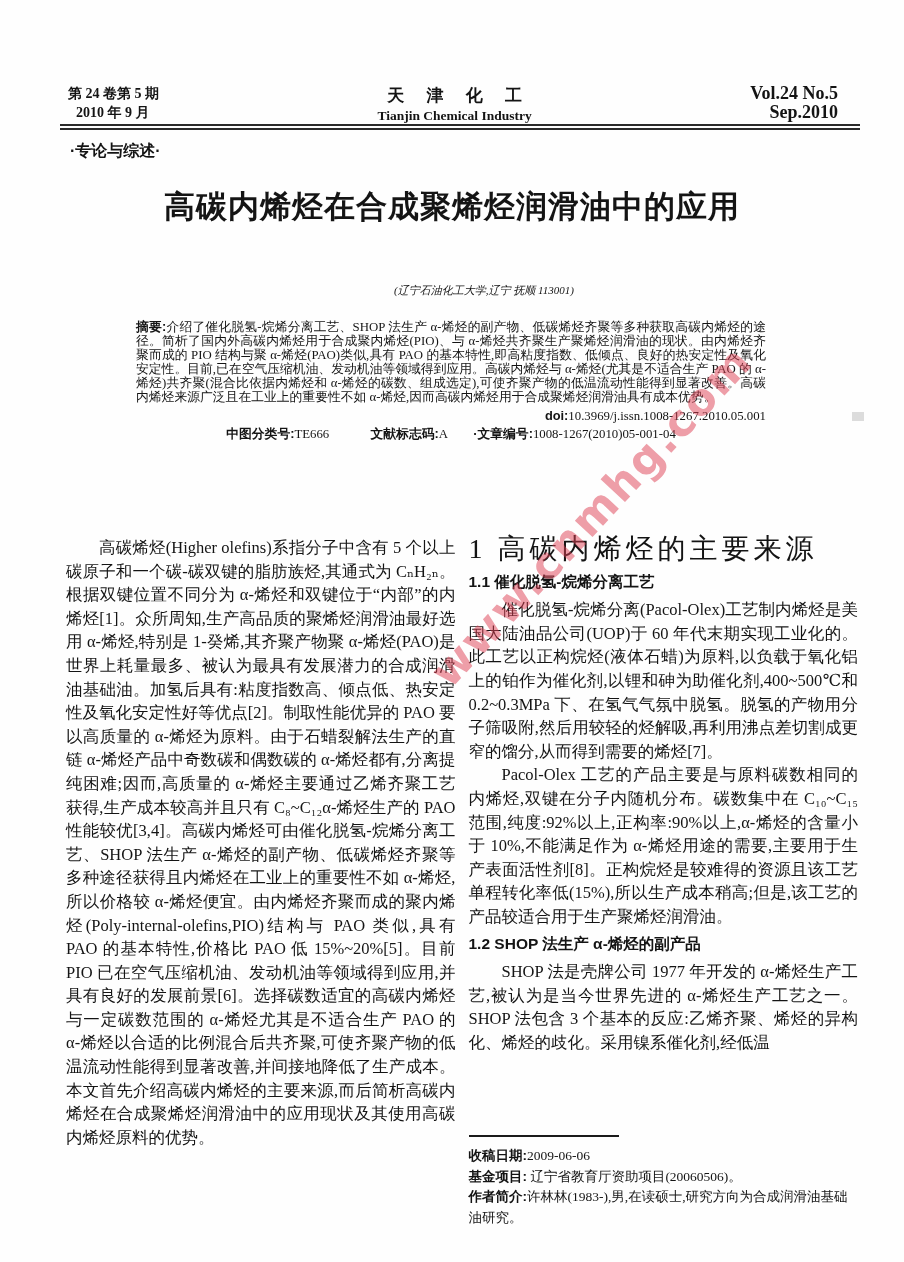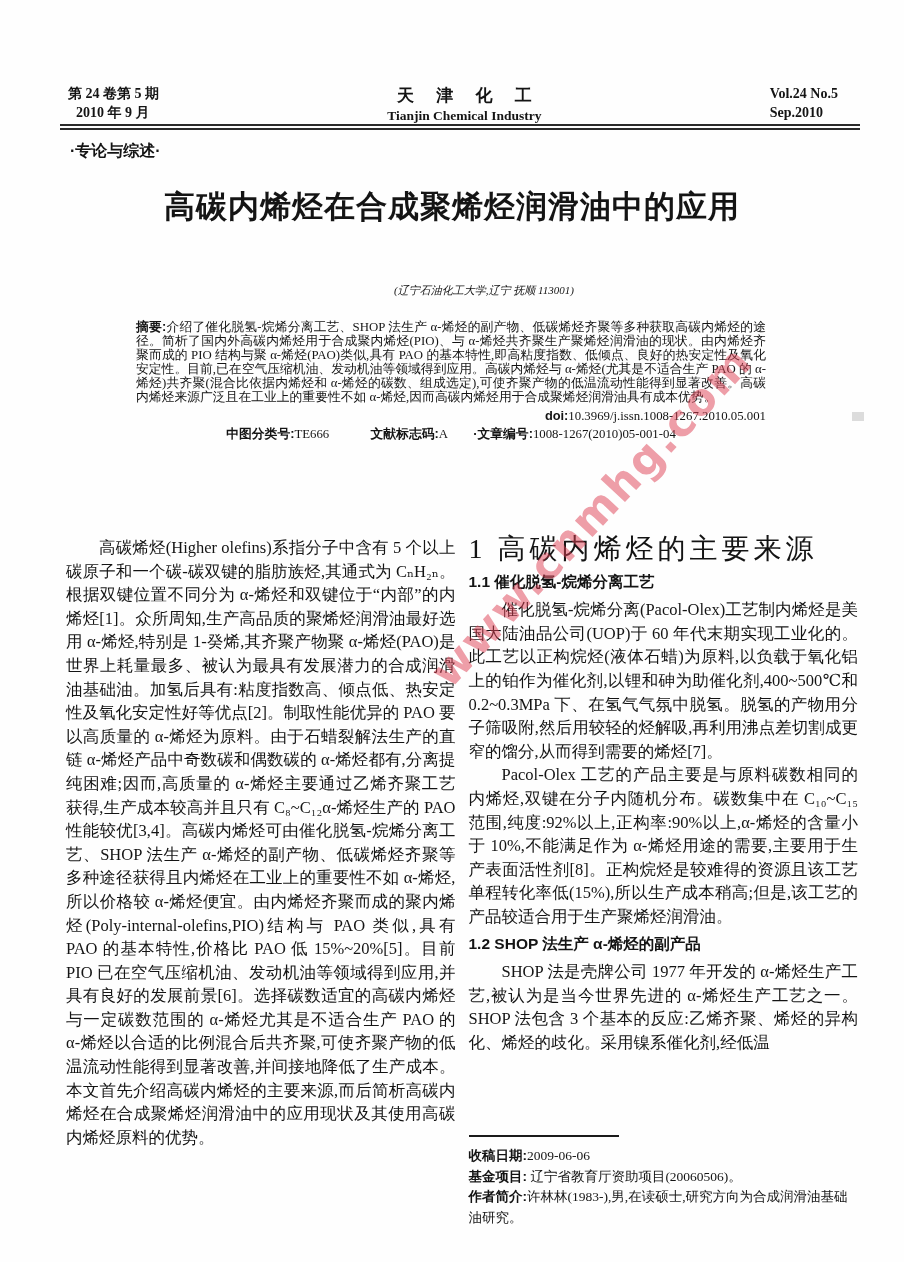--- a/index.html
+++ b/index.html
@@ -12,21 +12,21 @@
   .hei { font-family:"Liberation Sans","DejaVu Sans",sans-serif; font-weight:bold; }
 
   
   .jheader { position:absolute; top:84px; left:68px; width:770px;
              display:flex; justify-content:space-between; align-items:flex-start; }
   .jh-left  { font-size:14px; line-height:19px; font-weight:bold; }
   .jh-left .l2 { padding-left:8px; }
   .jh-center { text-align:center; }
   .jh-cn { font-size:17px; font-weight:bold; letter-spacing:9px; padding-left:9px; }
   .jh-en { font-size:13.5px; font-weight:bold; margin-top:1px; }
-  .jh-right { font-size:14px; line-height:19px; font-weight:bold; }
+  .jh-right { text-align:right; font-size:18px; line-height:19px; font-weight:bold; }
 
   .rule-double { position:absolute; top:124px; left:60px; width:800px; height:6px;
                  border-top:2px solid #2a2a2a; border-bottom:2px solid #2a2a2a; }
 
   .column-label { position:absolute; top:141px; left:70px; font-size:16px; }
 
   .art-title { position:absolute; top:186px; left:0; width:100%; text-align:center;
                font-size:31px; letter-spacing:1px; }
   .authors   { position:absolute; top:254px; left:0; width:100%; text-align:center;
                font-size:16.5px; letter-spacing:1px; }

